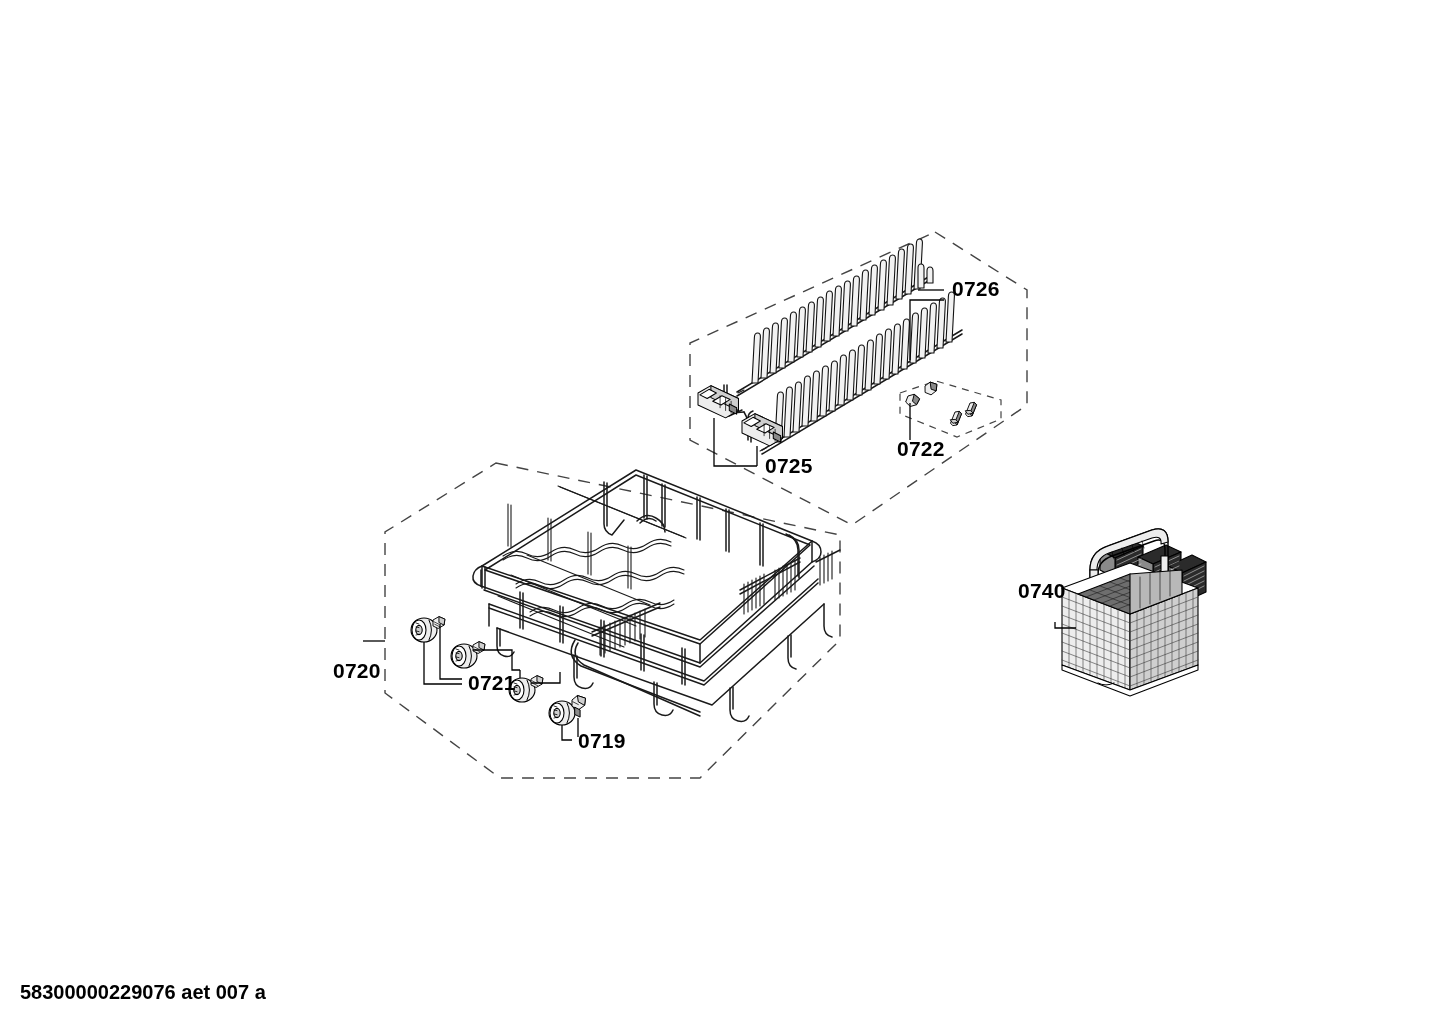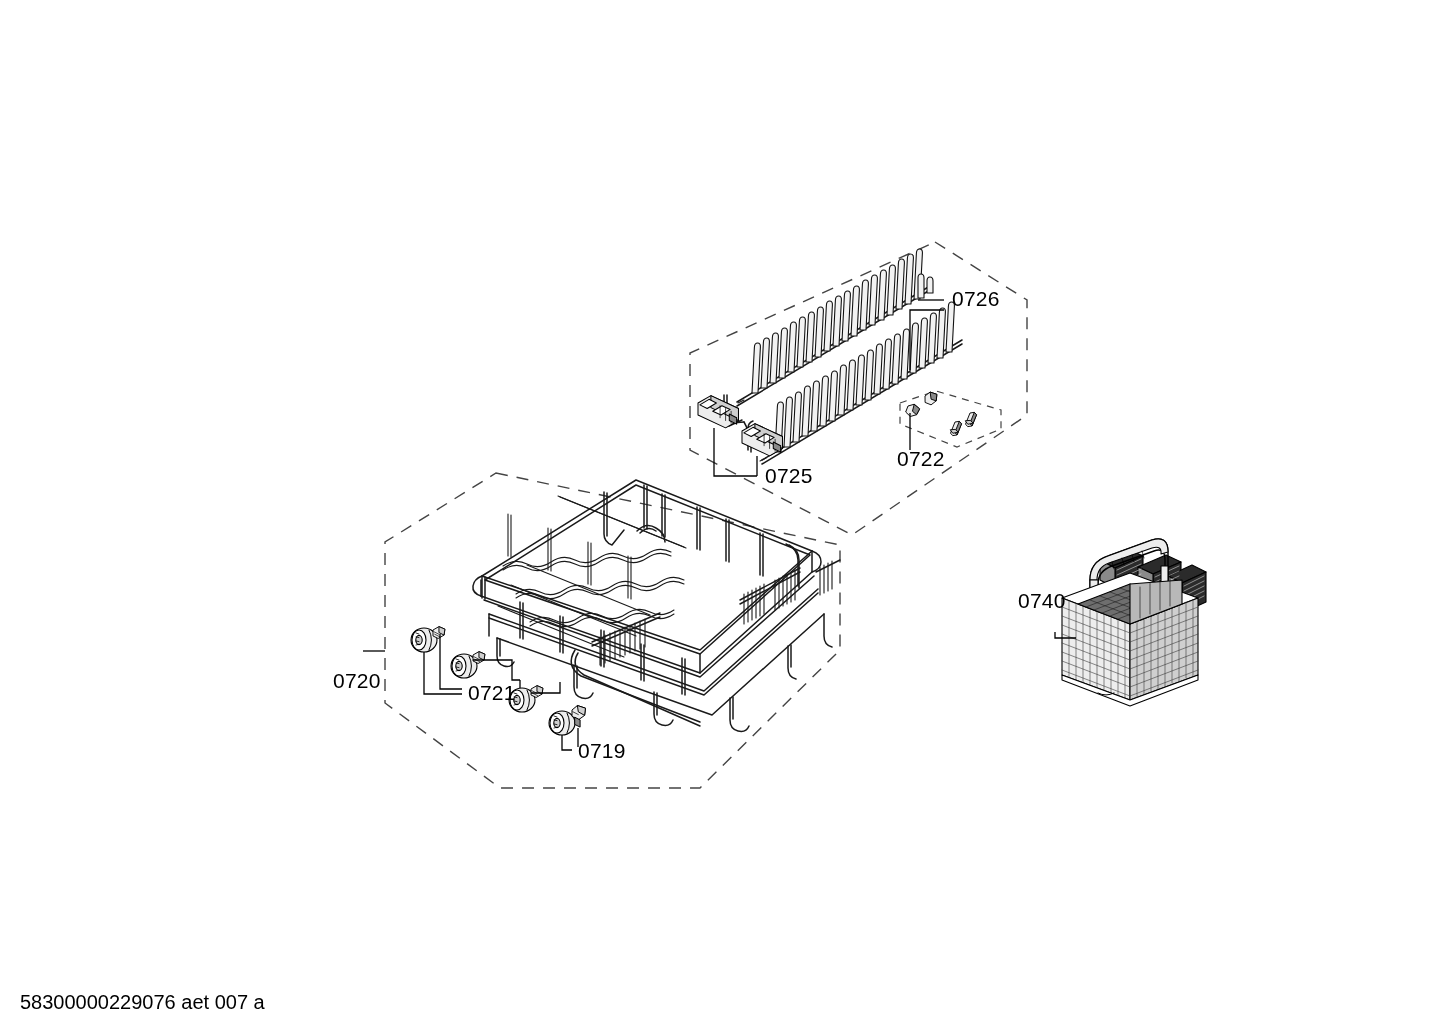--- a/index.html
+++ b/index.html
@@ -10,23 +10,24 @@
   }
   body {
     width: 1442px;
     height: 1019px;
     position: relative;
     overflow: hidden;
     font-family: "Liberation Sans", sans-serif;
   }
   #diagram-root {
     position: absolute;
-    left: 0; top: 10px;
+    left: 0; top: 0;
     width: 1442px;
     height: 779px;
+    font-weight: bold;
   }
   svg.sheet {
     display: block;
     width: 1442px;
     height: 1019px;
   }
   .callout-text {
     font-family: "Liberation Sans", sans-serif;
     font-size: 21px;
     fill: #000000;

